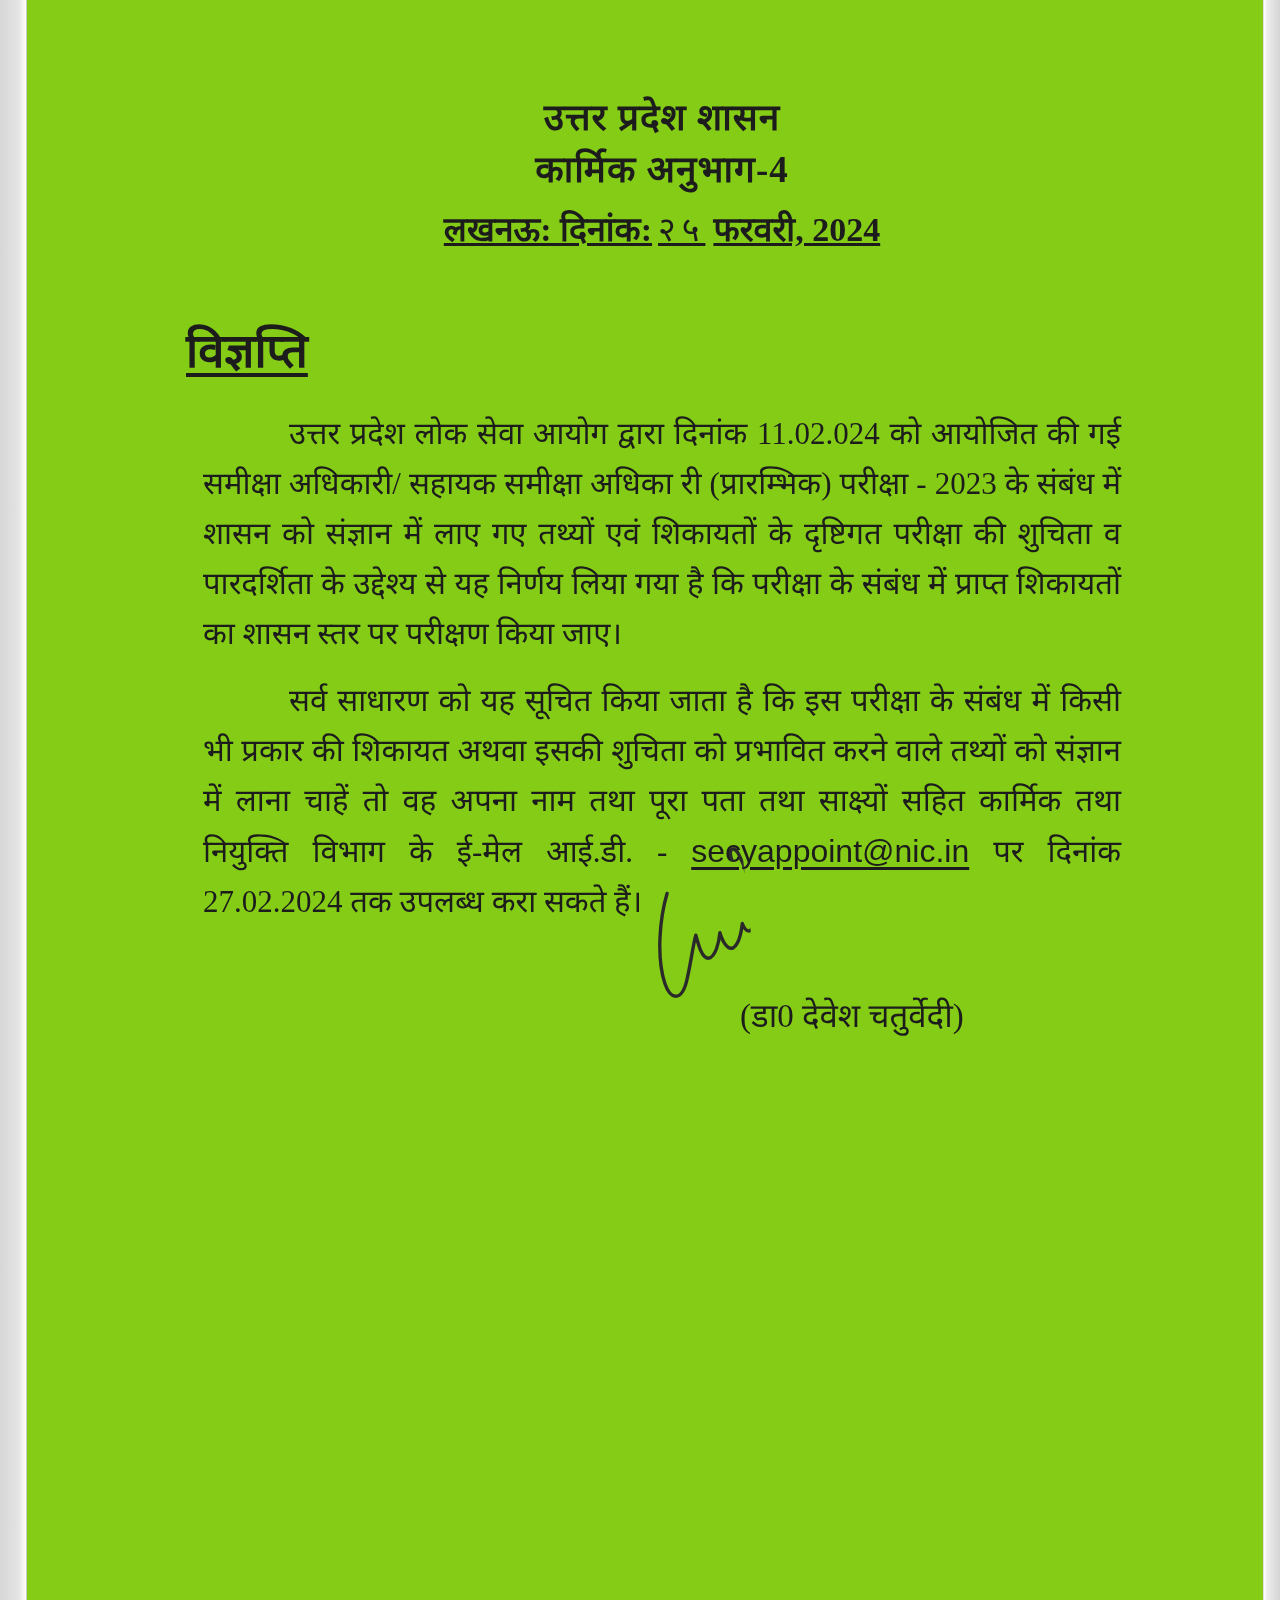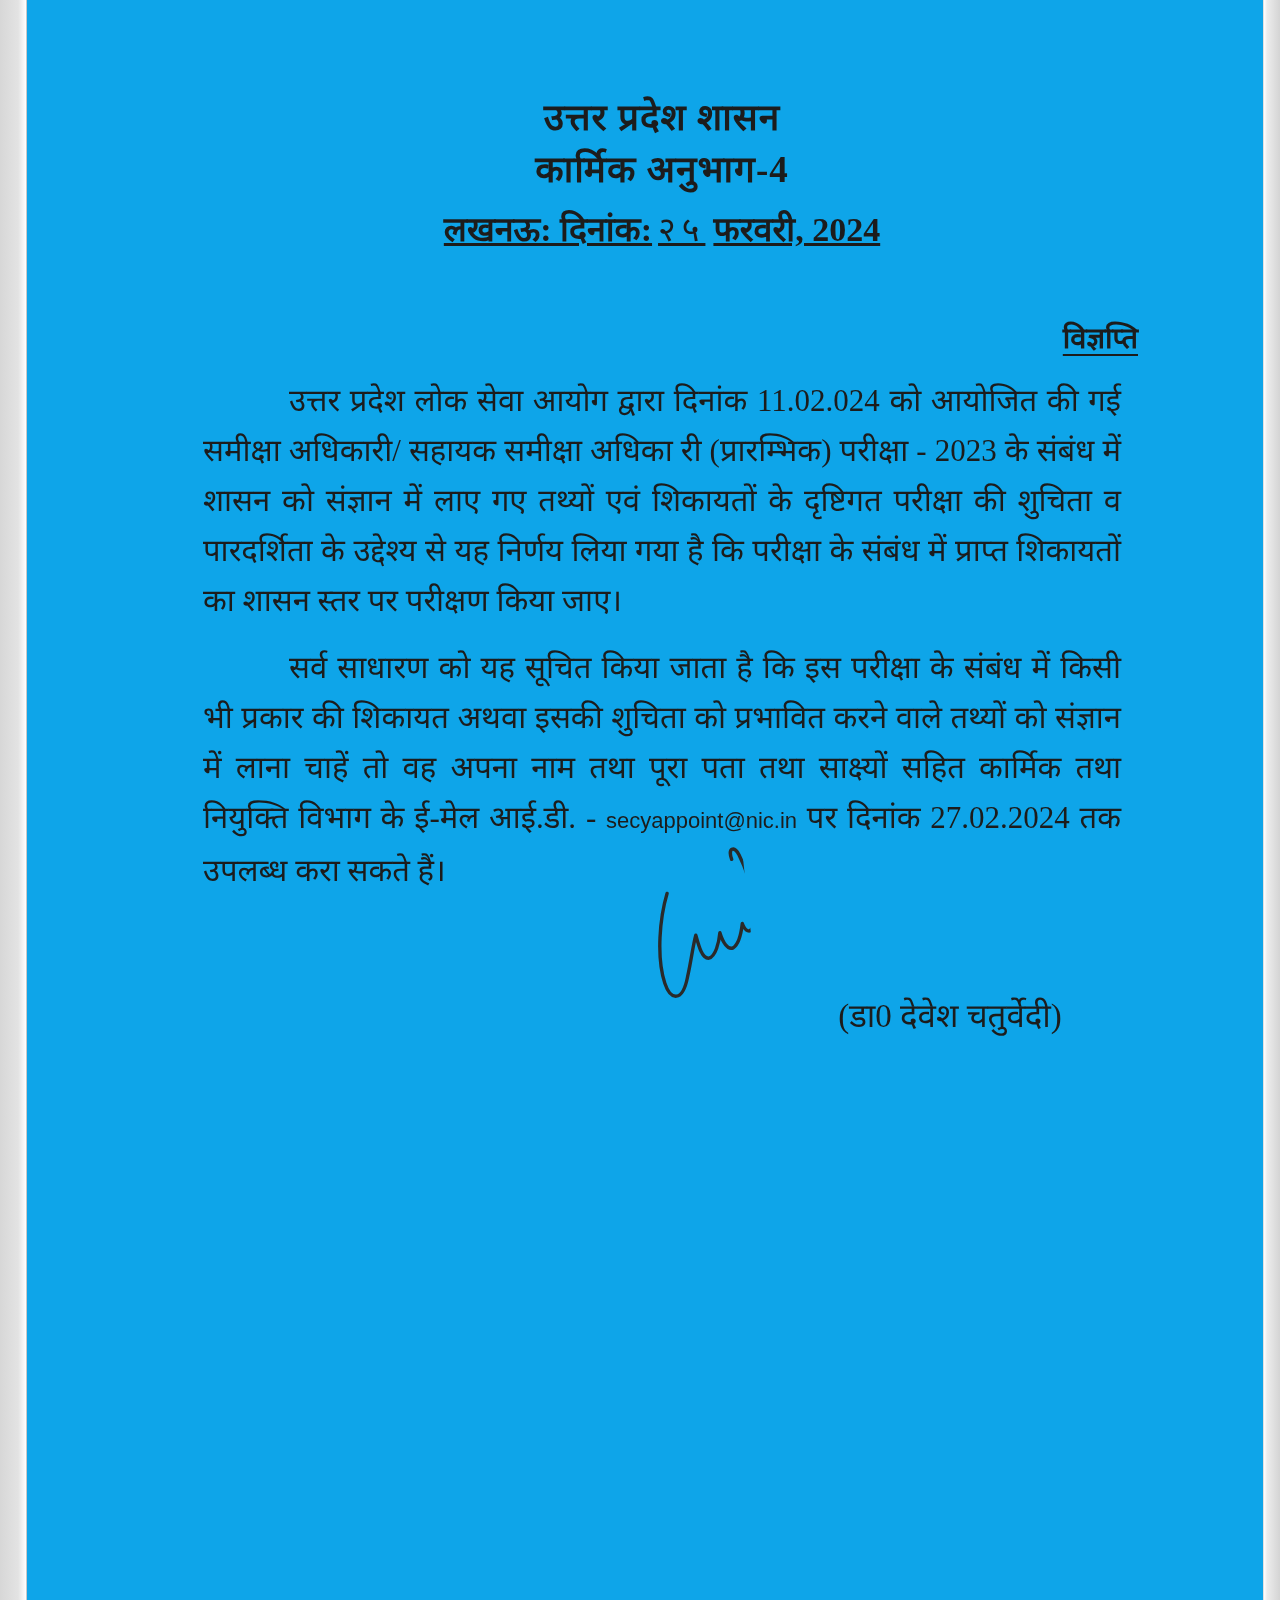--- a/index.html
+++ b/index.html
@@ -5,21 +5,21 @@
   html, body {
     margin: 0;
     padding: 0;
     background: #ffffff;
   }
   .stage {
     position: relative;
     width: 1280px;
     height: 1600px;
     overflow: hidden;
-    background: #0ea5e9;
+    background: #84cc16;
     font-family: "Liberation Serif", "DejaVu Serif", serif;
     color: #1c1c1c;
   }
   
   .edge-left {
     position: absolute;
     left: 0; top: 0;
     width: 26px; height: 1600px;
     background: linear-gradient(90deg, #d7d7d7 0%, #e3e3e3 70%, #ffffff 100%);
     border-right: 1px solid #c9c9c9;
@@ -69,51 +69,51 @@
     font-weight: 600;
     letter-spacing: 0;
   }
   .hand-day {
     font-family: "DejaVu Sans", sans-serif;
     font-weight: 500;
     letter-spacing: 6px;
     padding: 0 8px 0 6px;
   }
   .title {
-    text-align: right;
-    font-size: 29px;
+    text-align: left;
+    font-size: 47px;
     font-weight: bold;
     margin-top: 62px;
-    margin-bottom: 20px;
+    margin-bottom: 28px;
   }
   .title span {
     text-decoration: underline;
     text-underline-offset: 6px;
   }
   .body-para {
     font-size: 31px;
     line-height: 50px;
     text-align: justify;
     text-indent: 86px;
     margin: 17px;
   }
   .body-para + .body-para {
     margin-top: 0px;
   }
   .email {
+    text-decoration: underline;
     text-underline-offset: 5px;
     font-family: "Liberation Sans", "DejaVu Sans", sans-serif;
-    font-size: 22px;
+    font-size: 32px;
   }
   .sig-block {
     position: absolute;
     left: 740px;
     top: 990px;
     width: 420px;
-    text-align: center;
     font-size: 33px;
     line-height: 52px;
   }
   .sig-squiggle {
     position: absolute;
     left: 640px;
     top: 850px;
     width: 110px;
     height: 155px;
     transform: rotate(-6deg);

